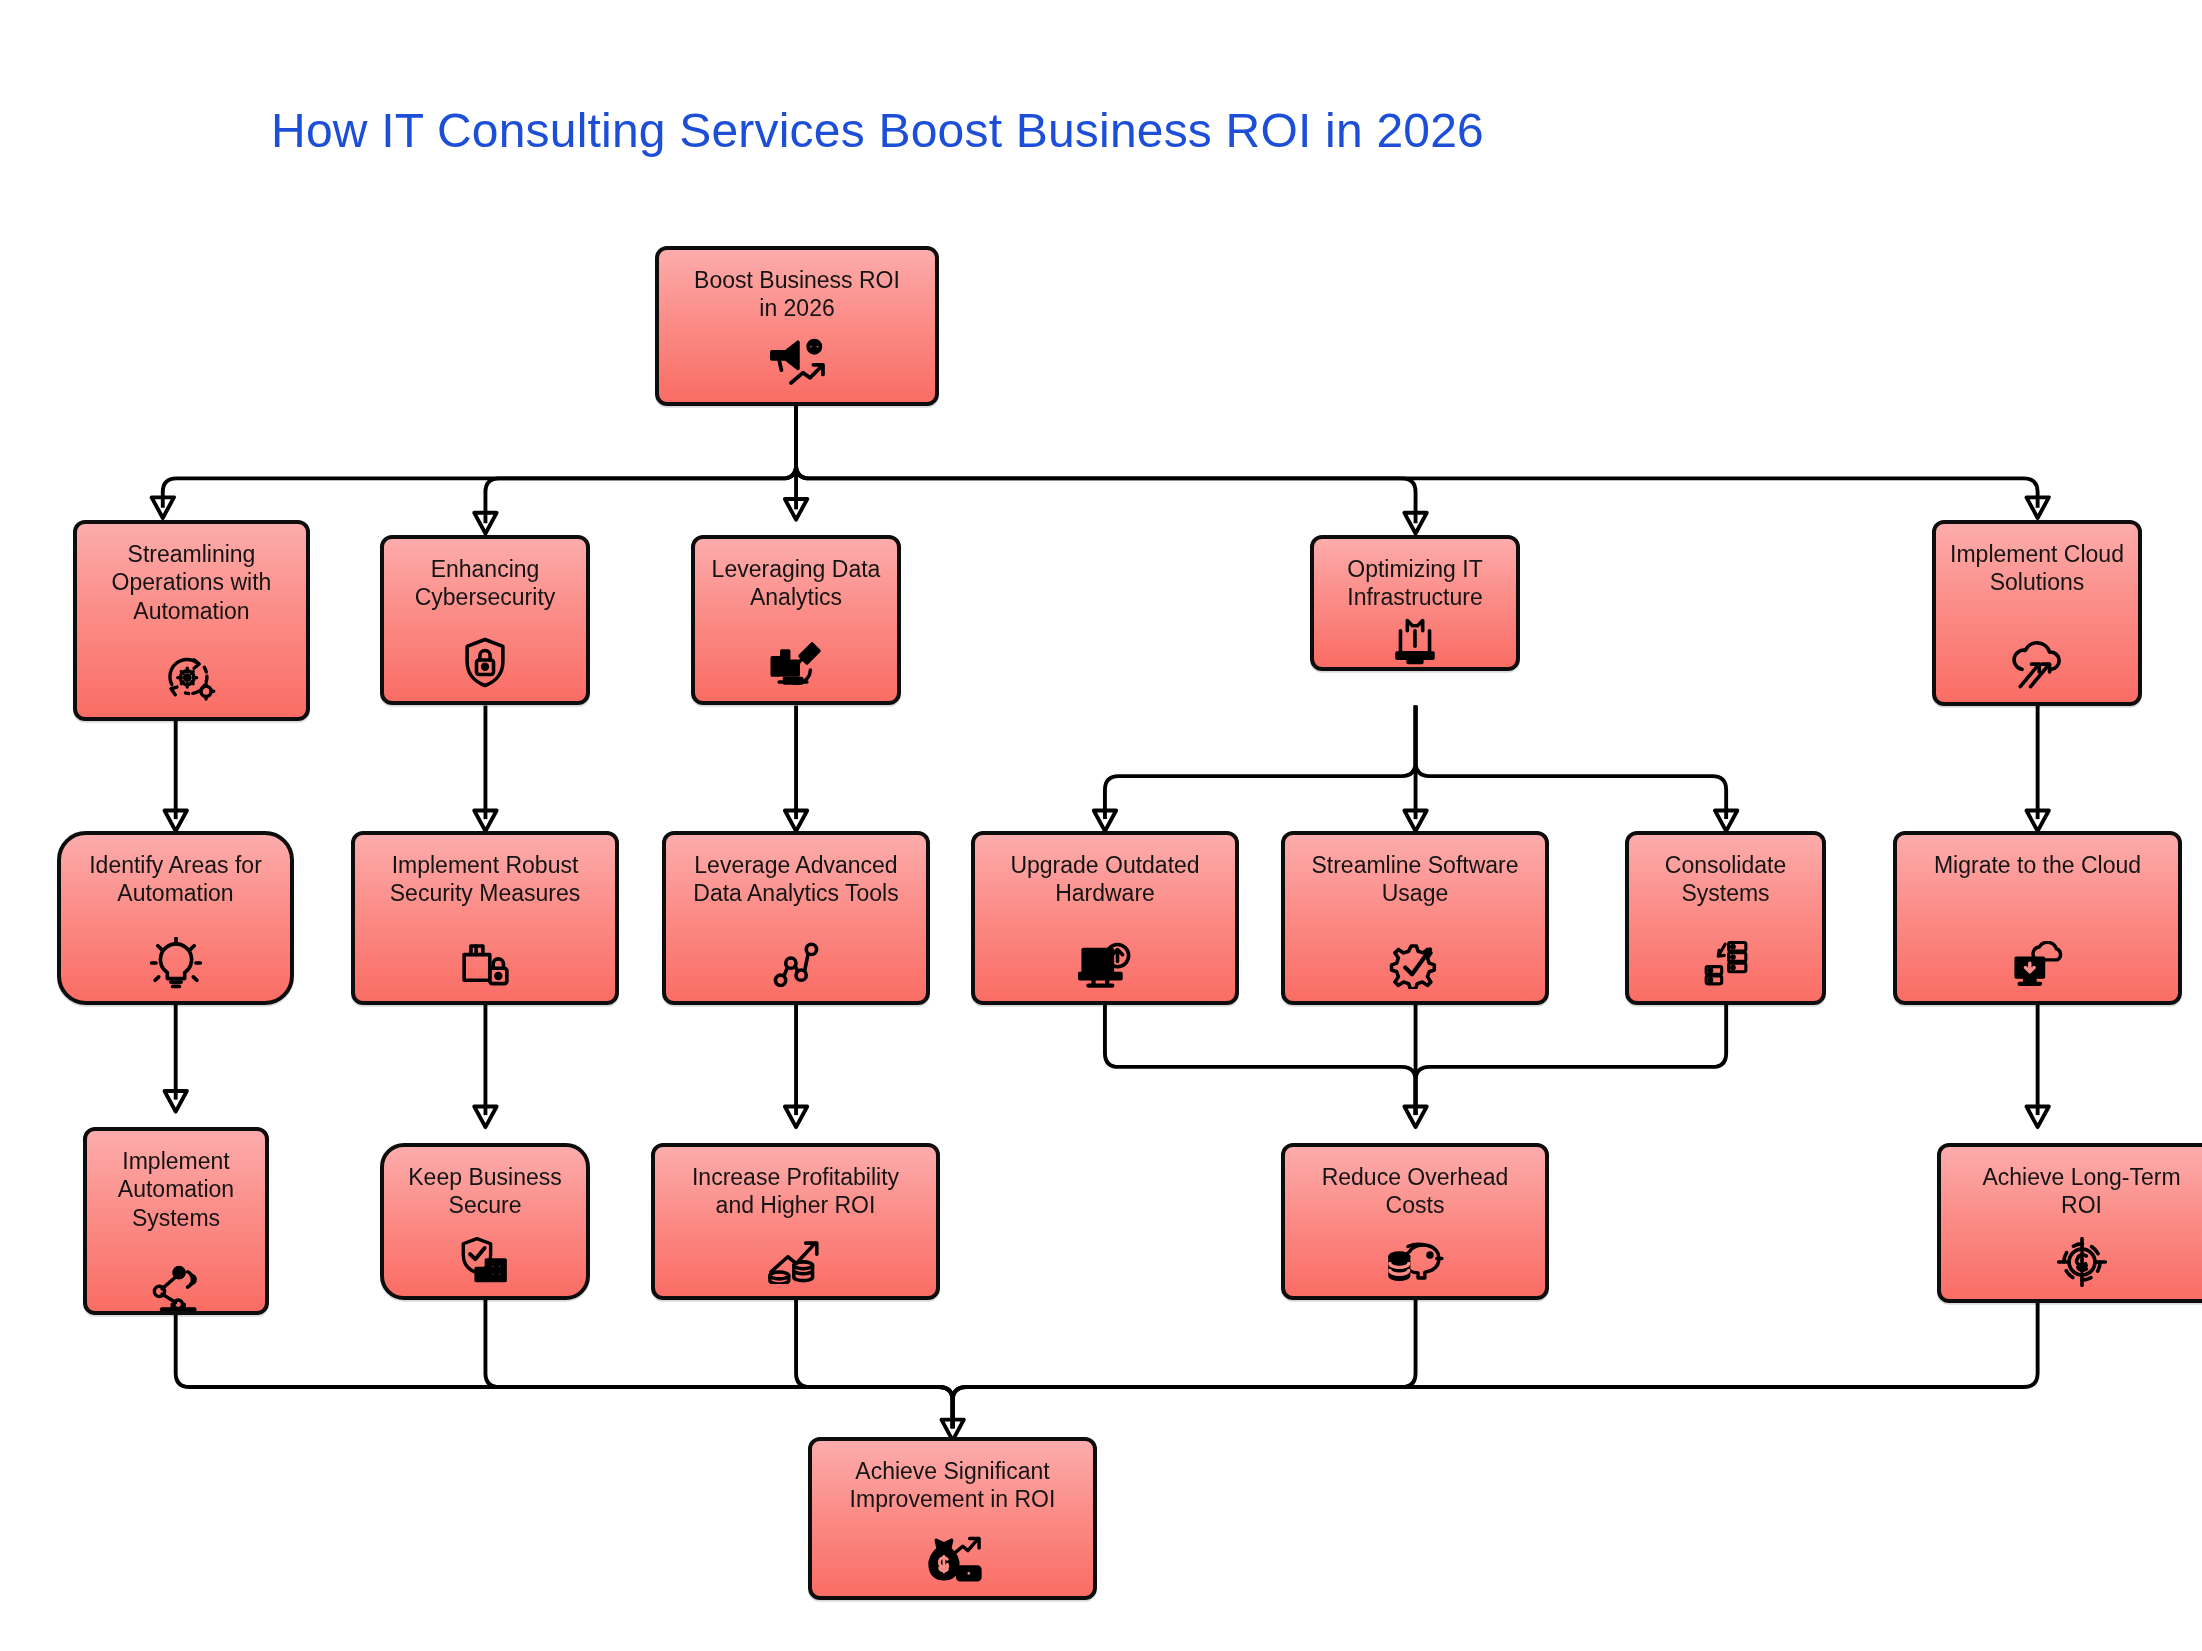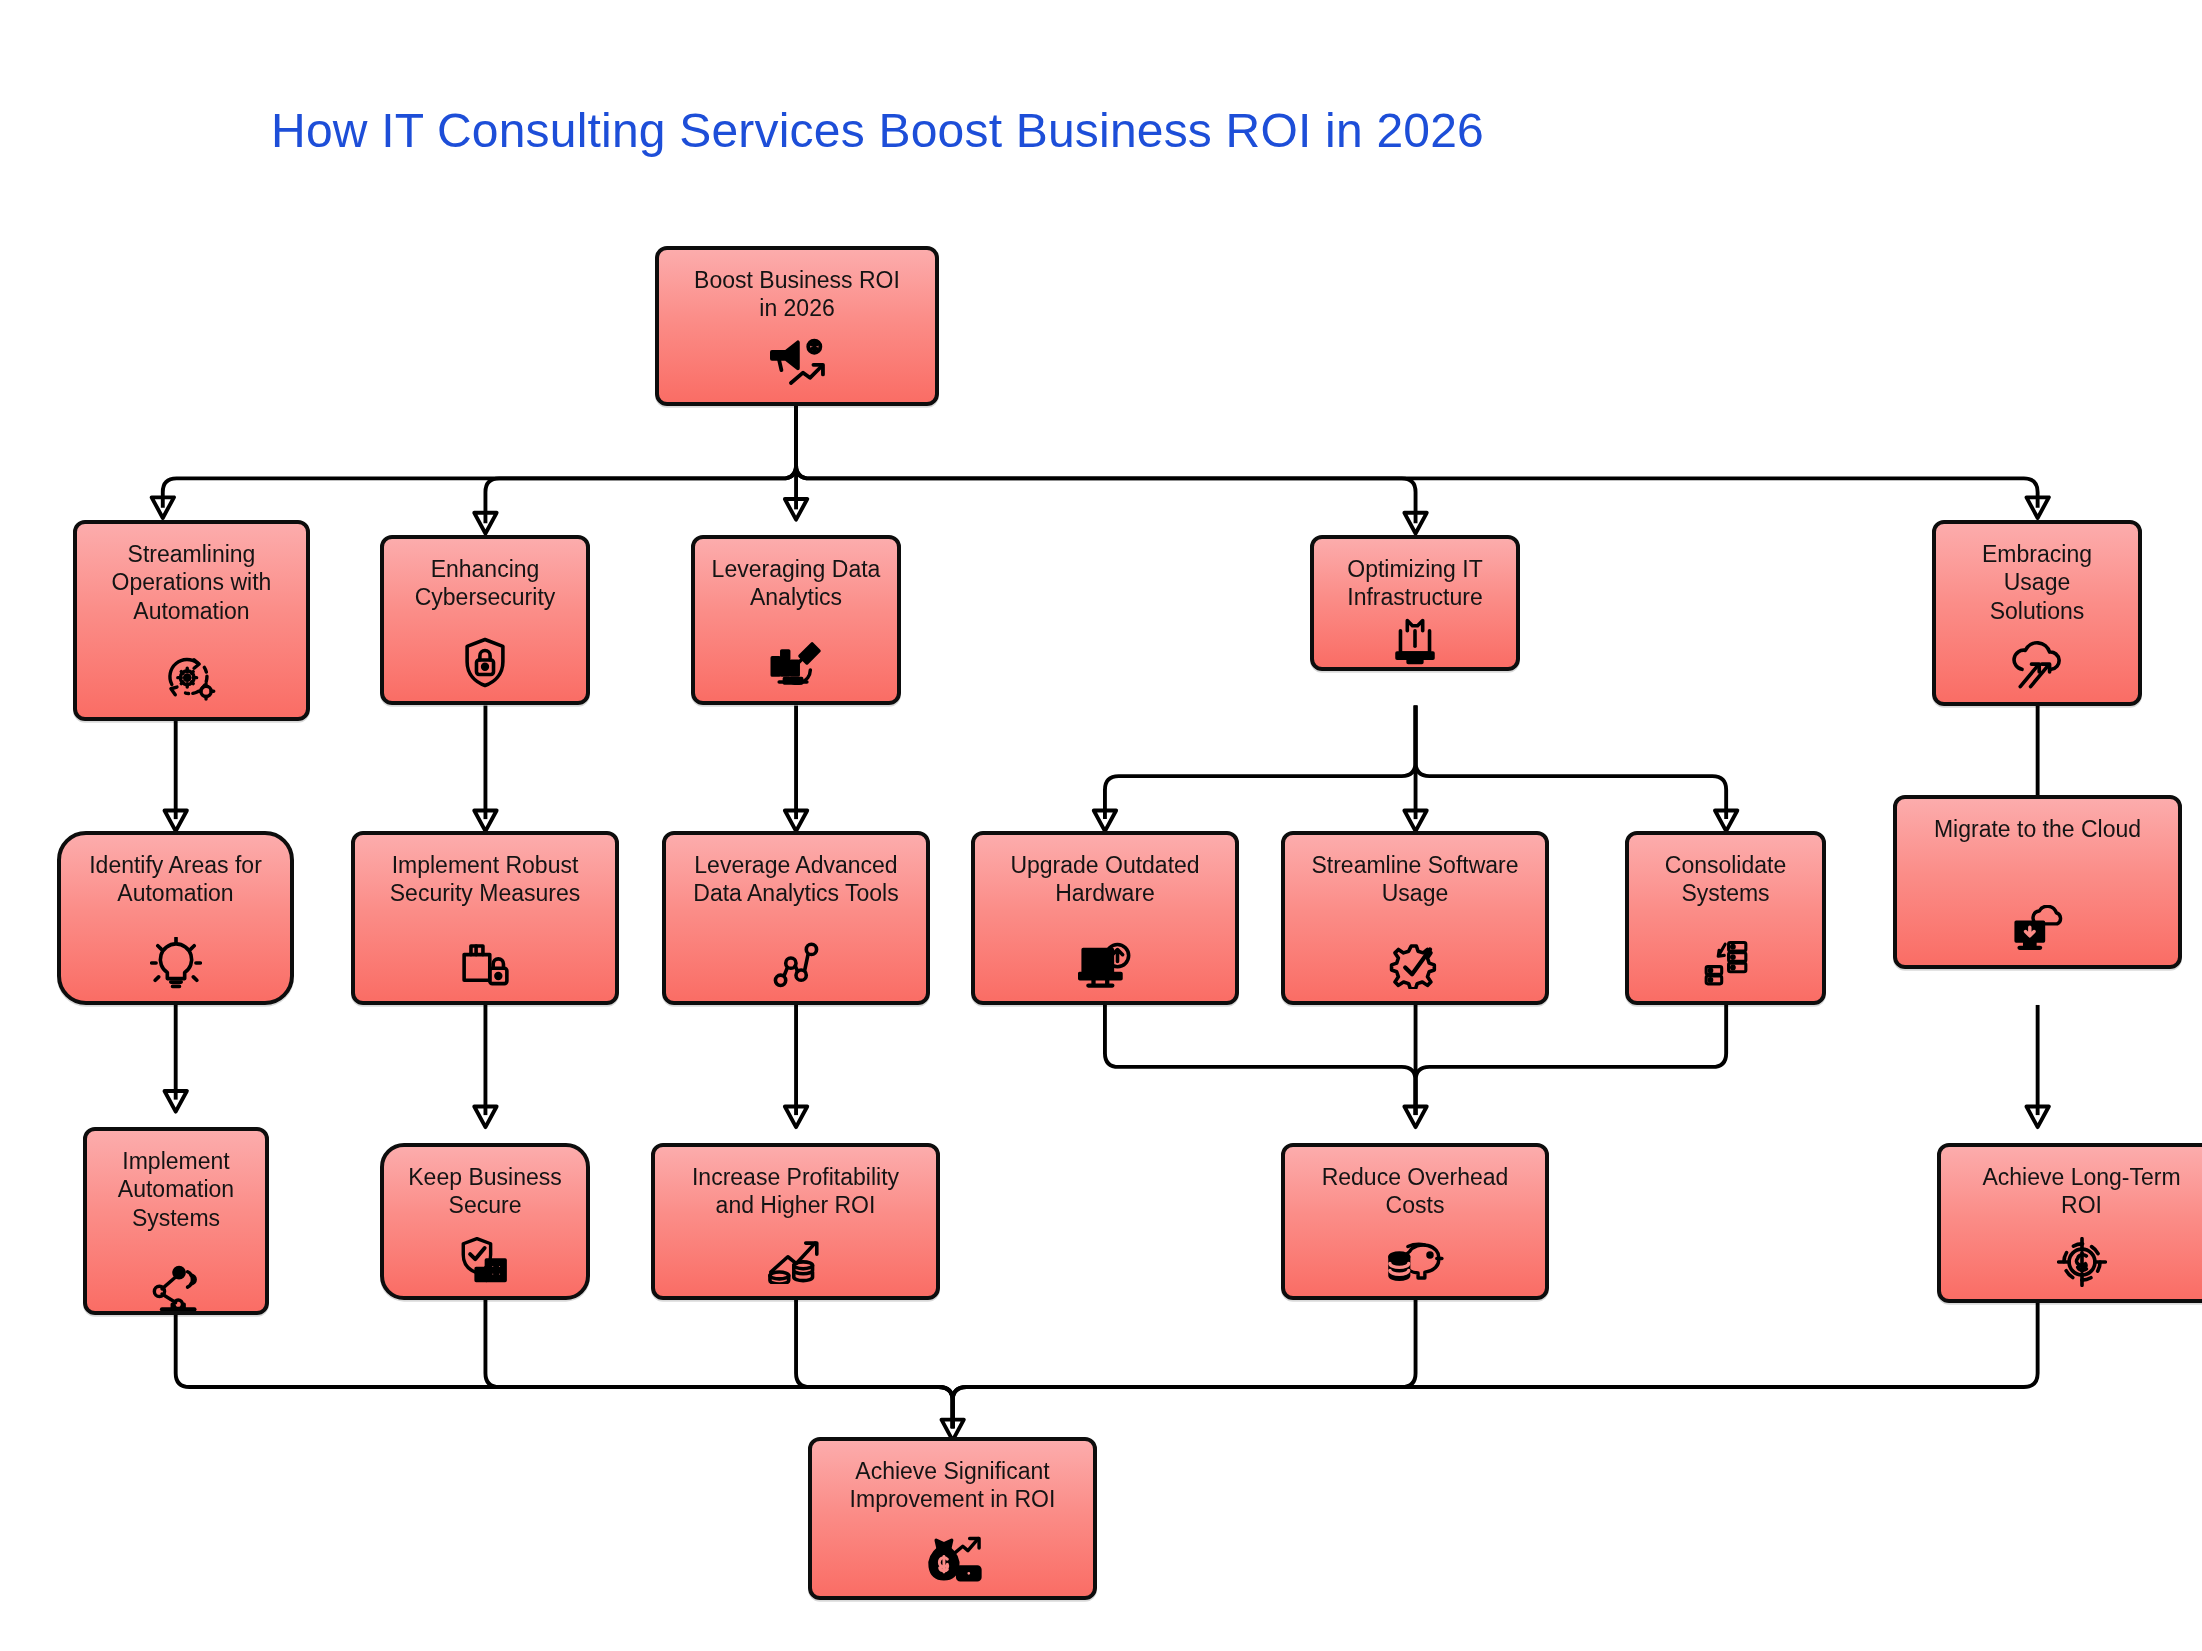--- a/index.html
+++ b/index.html
@@ -194,21 +194,21 @@
         <path d="M12 22 V48 H46 V22"></path>
         <path d="M20 22 V10 L26 16 L32 16 L38 10 V22"></path>
         <path d="M29 22 V40"></path>
         <rect x="8" y="48" width="42" height="6" fill="#000"></rect>
         <rect x="21" y="54" width="16" height="5" fill="#000"></rect>
       </svg>
     </div>
   </div>
 
   <div class="node" style="left:1932px; top:520px; width:210px; height:186px;">
-    <div class="label">Embracing Usage
+    <div class="label">Implement Cloud
 Solutions</div>
     <div class="icon">
       <svg width="59" height="50" viewBox="0 0 68 58" fill="none" stroke="#000" stroke-width="4.2" stroke-linecap="round" stroke-linejoin="round">
         <path d="M16 34 A11 11 0 0 1 20 12 A15 15 0 0 1 48 14 A10 10 0 0 1 50 34"></path>
         <path d="M14 54 L34 30"></path>
         <path d="M27 28 L36 28 L36 37"></path>
         <path d="M26 54 L46 30"></path>
         <path d="M39 28 L48 28 L48 37"></path>
       </svg>
     </div>
@@ -293,21 +293,21 @@
         <circle cx="37" cy="33" r="1.6" fill="#000"></circle>
         <rect x="6" y="32" width="18" height="9" rx="2"></rect>
         <rect x="6" y="43" width="18" height="9" rx="2"></rect>
         <circle cx="11" cy="36.5" r="1.5" fill="#000"></circle>
         <circle cx="11" cy="47.5" r="1.5" fill="#000"></circle>
         <path d="M28 6 L20 20 M20 20 L27 19 M20 20 L21 13"></path>
       </svg>
     </div>
   </div>
 
-  <div class="node" style="left:1893px; top:795px; width:289px; height:174px;">
+  <div class="node" style="left:1893px; top:831px; width:289px; height:174px;">
     <div class="label">Migrate to the Cloud</div>
     <div class="icon">
       <svg width="53" height="48" viewBox="0 0 62 56" fill="none" stroke="#000" stroke-width="4" stroke-linecap="round" stroke-linejoin="round">
         <path d="M30 22 A8 8 0 0 1 33 7 A11 11 0 0 1 53 9 A7 7 0 0 1 54 22 Z" fill="none"></path>
         <path d="M6 20 H38 V42 H6 Z" fill="#000"></path>
         <path d="M22 26 V36 M17 31 L22 36 L27 31" stroke="#fb8d88" stroke-width="4"></path>
         <rect x="16" y="42" width="12" height="6" fill="#000"></rect>
         <path d="M10 50 H34" stroke-width="5"></path>
       </svg>
     </div>

